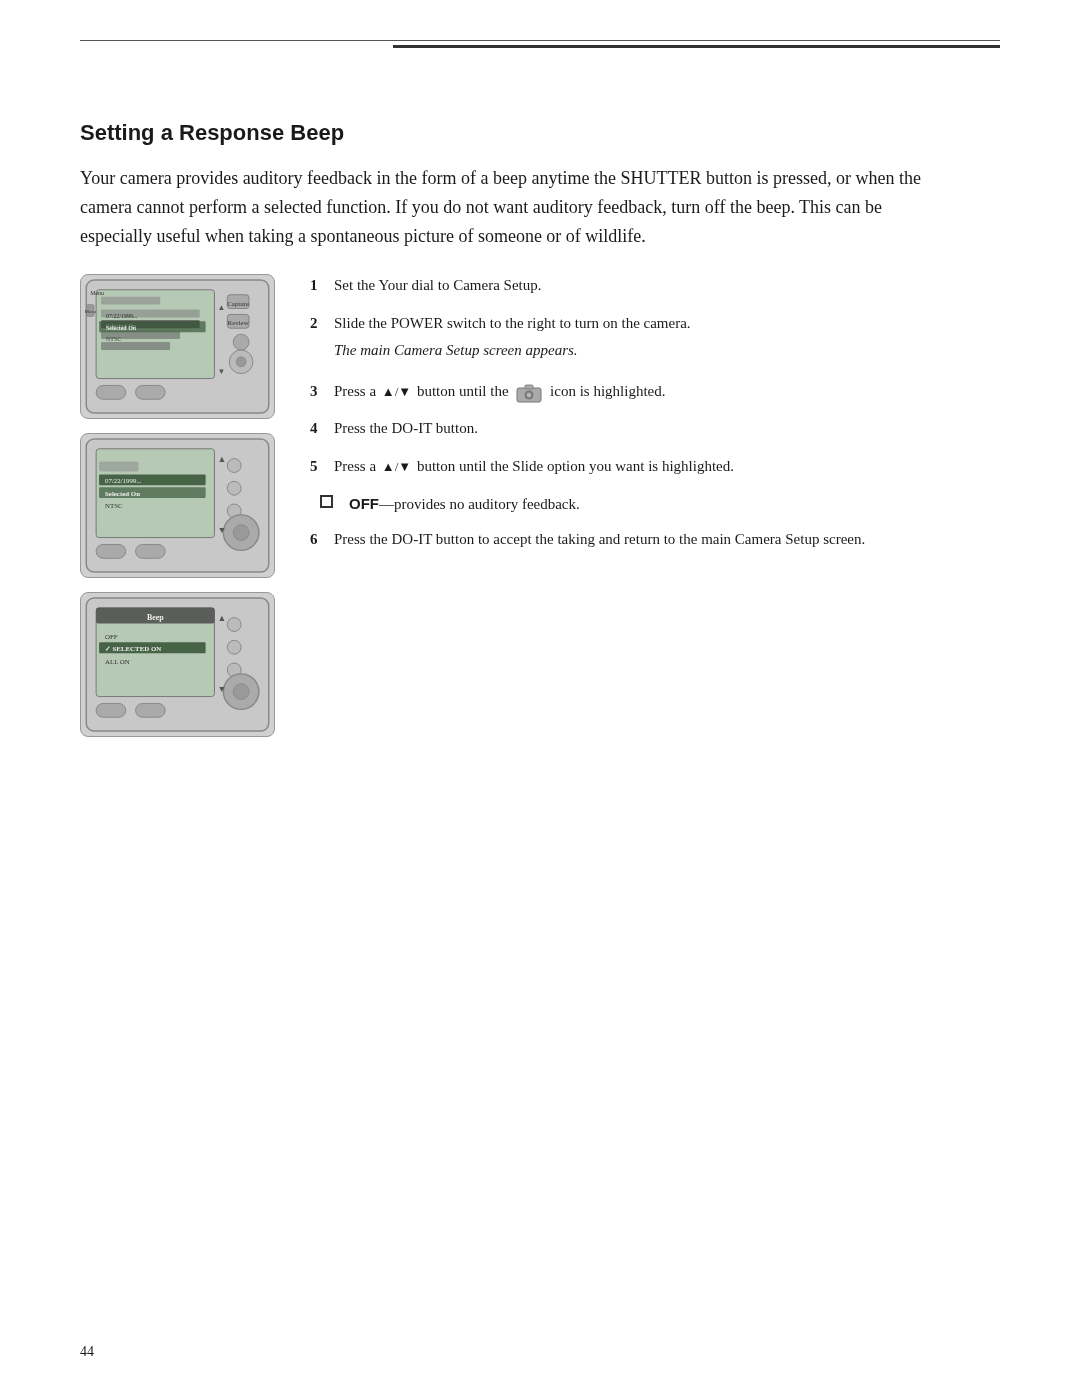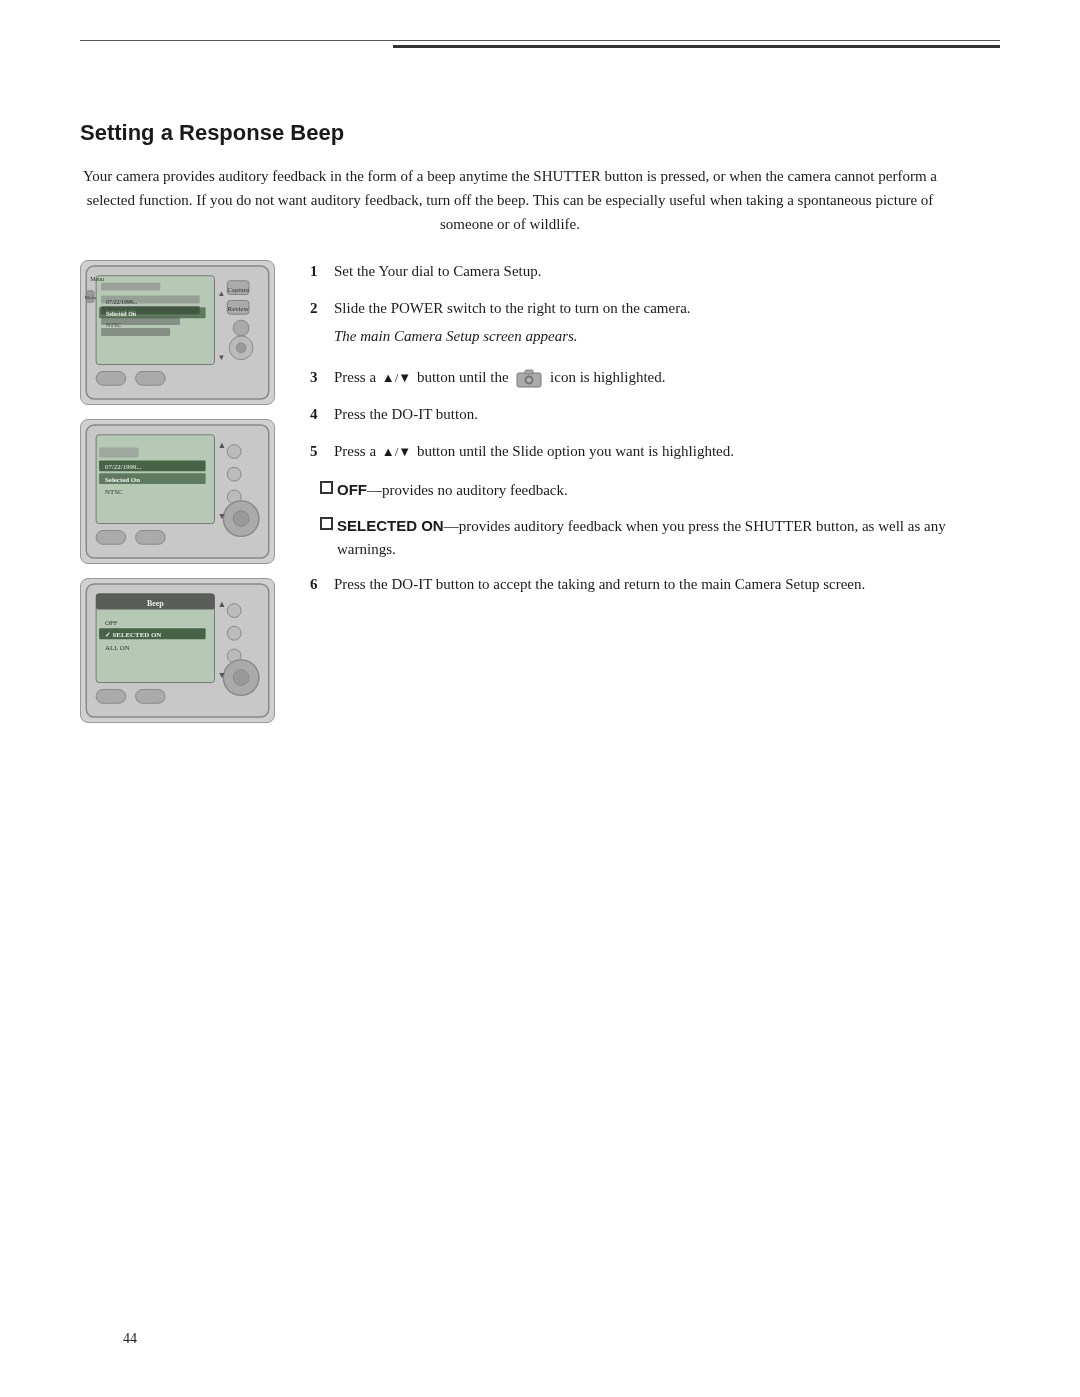--- a/index.html
+++ b/index.html
@@ -48,25 +48,24 @@
     .section-title {
       font-size: 22px;
       font-weight: bold;
       margin-top: 60px;
       margin-bottom: 18px;
       font-family: Arial, Helvetica, sans-serif;
     }
 
     
     .intro-text {
-      font-size: 15px;
+      font-size: 18px;
       line-height: 1.6;
       margin-bottom: 24px;
       max-width: 860px;
-      text-align: center;
     }
 
     
     .content-area {
       display: flex;
       gap: 30px;
       align-items: flex-start;
       margin-top: 10px;
     }
 
@@ -121,21 +120,21 @@
     .italic-note {
       font-style: italic;
       margin-top: 4px;
       margin-bottom: 4px;
       display: block;
     }
 
     
     .checkbox-item {
       display: flex;
-      gap: 4px;
+      gap: 16px;
       margin-bottom: 12px;
       margin-left: 10px;
       font-size: 15px;
       line-height: 1.55;
     }
 
     .checkbox-square {
       display: inline-block;
       width: 13px;
       height: 13px;
@@ -149,24 +148,23 @@
     }
 
     strong {
       font-weight: bold;
       font-family: Arial, Helvetica, sans-serif;
     }
 
     
     .page-number {
       position: absolute;
-      bottom: 50px;
+      bottom: 37px;
       left: 80px;
       font-size: 14px;
-      margin-left: 43px;
     }
   </style>
 </head>
 <body>
 
 <div class="page-container">
 
   <div class="top-lines">
     <div class="top-line-thin"></div>
     <div class="top-line-thick"></div>
@@ -340,26 +338,20 @@
         </span>
       </div>
 
       <div class="checkbox-item">
         <span class="checkbox-square"></span>
         <span class="checkbox-text">
           <strong>OFF</strong><span>—</span><span>provides no auditory feedback.</span>
         </span>
       </div>
 
-      <div class="checkbox-item">
-        <span class="checkbox-square"></span>
-        <span class="checkbox-text">
-          <strong>SELECTED ON</strong><span>—</span><span>provides auditory feedback when you press the SHUTTER button, as well as any warnings.</span>
-        </span>
-      </div>
 
 
       <div class="step" style="margin-top:8px;">
         <span class="step-number">6</span>
         <span class="step-content">Press the DO-IT button to accept the taking and return to the main Camera Setup screen.</span>
       </div>
 
     </div>
   </div>
 

